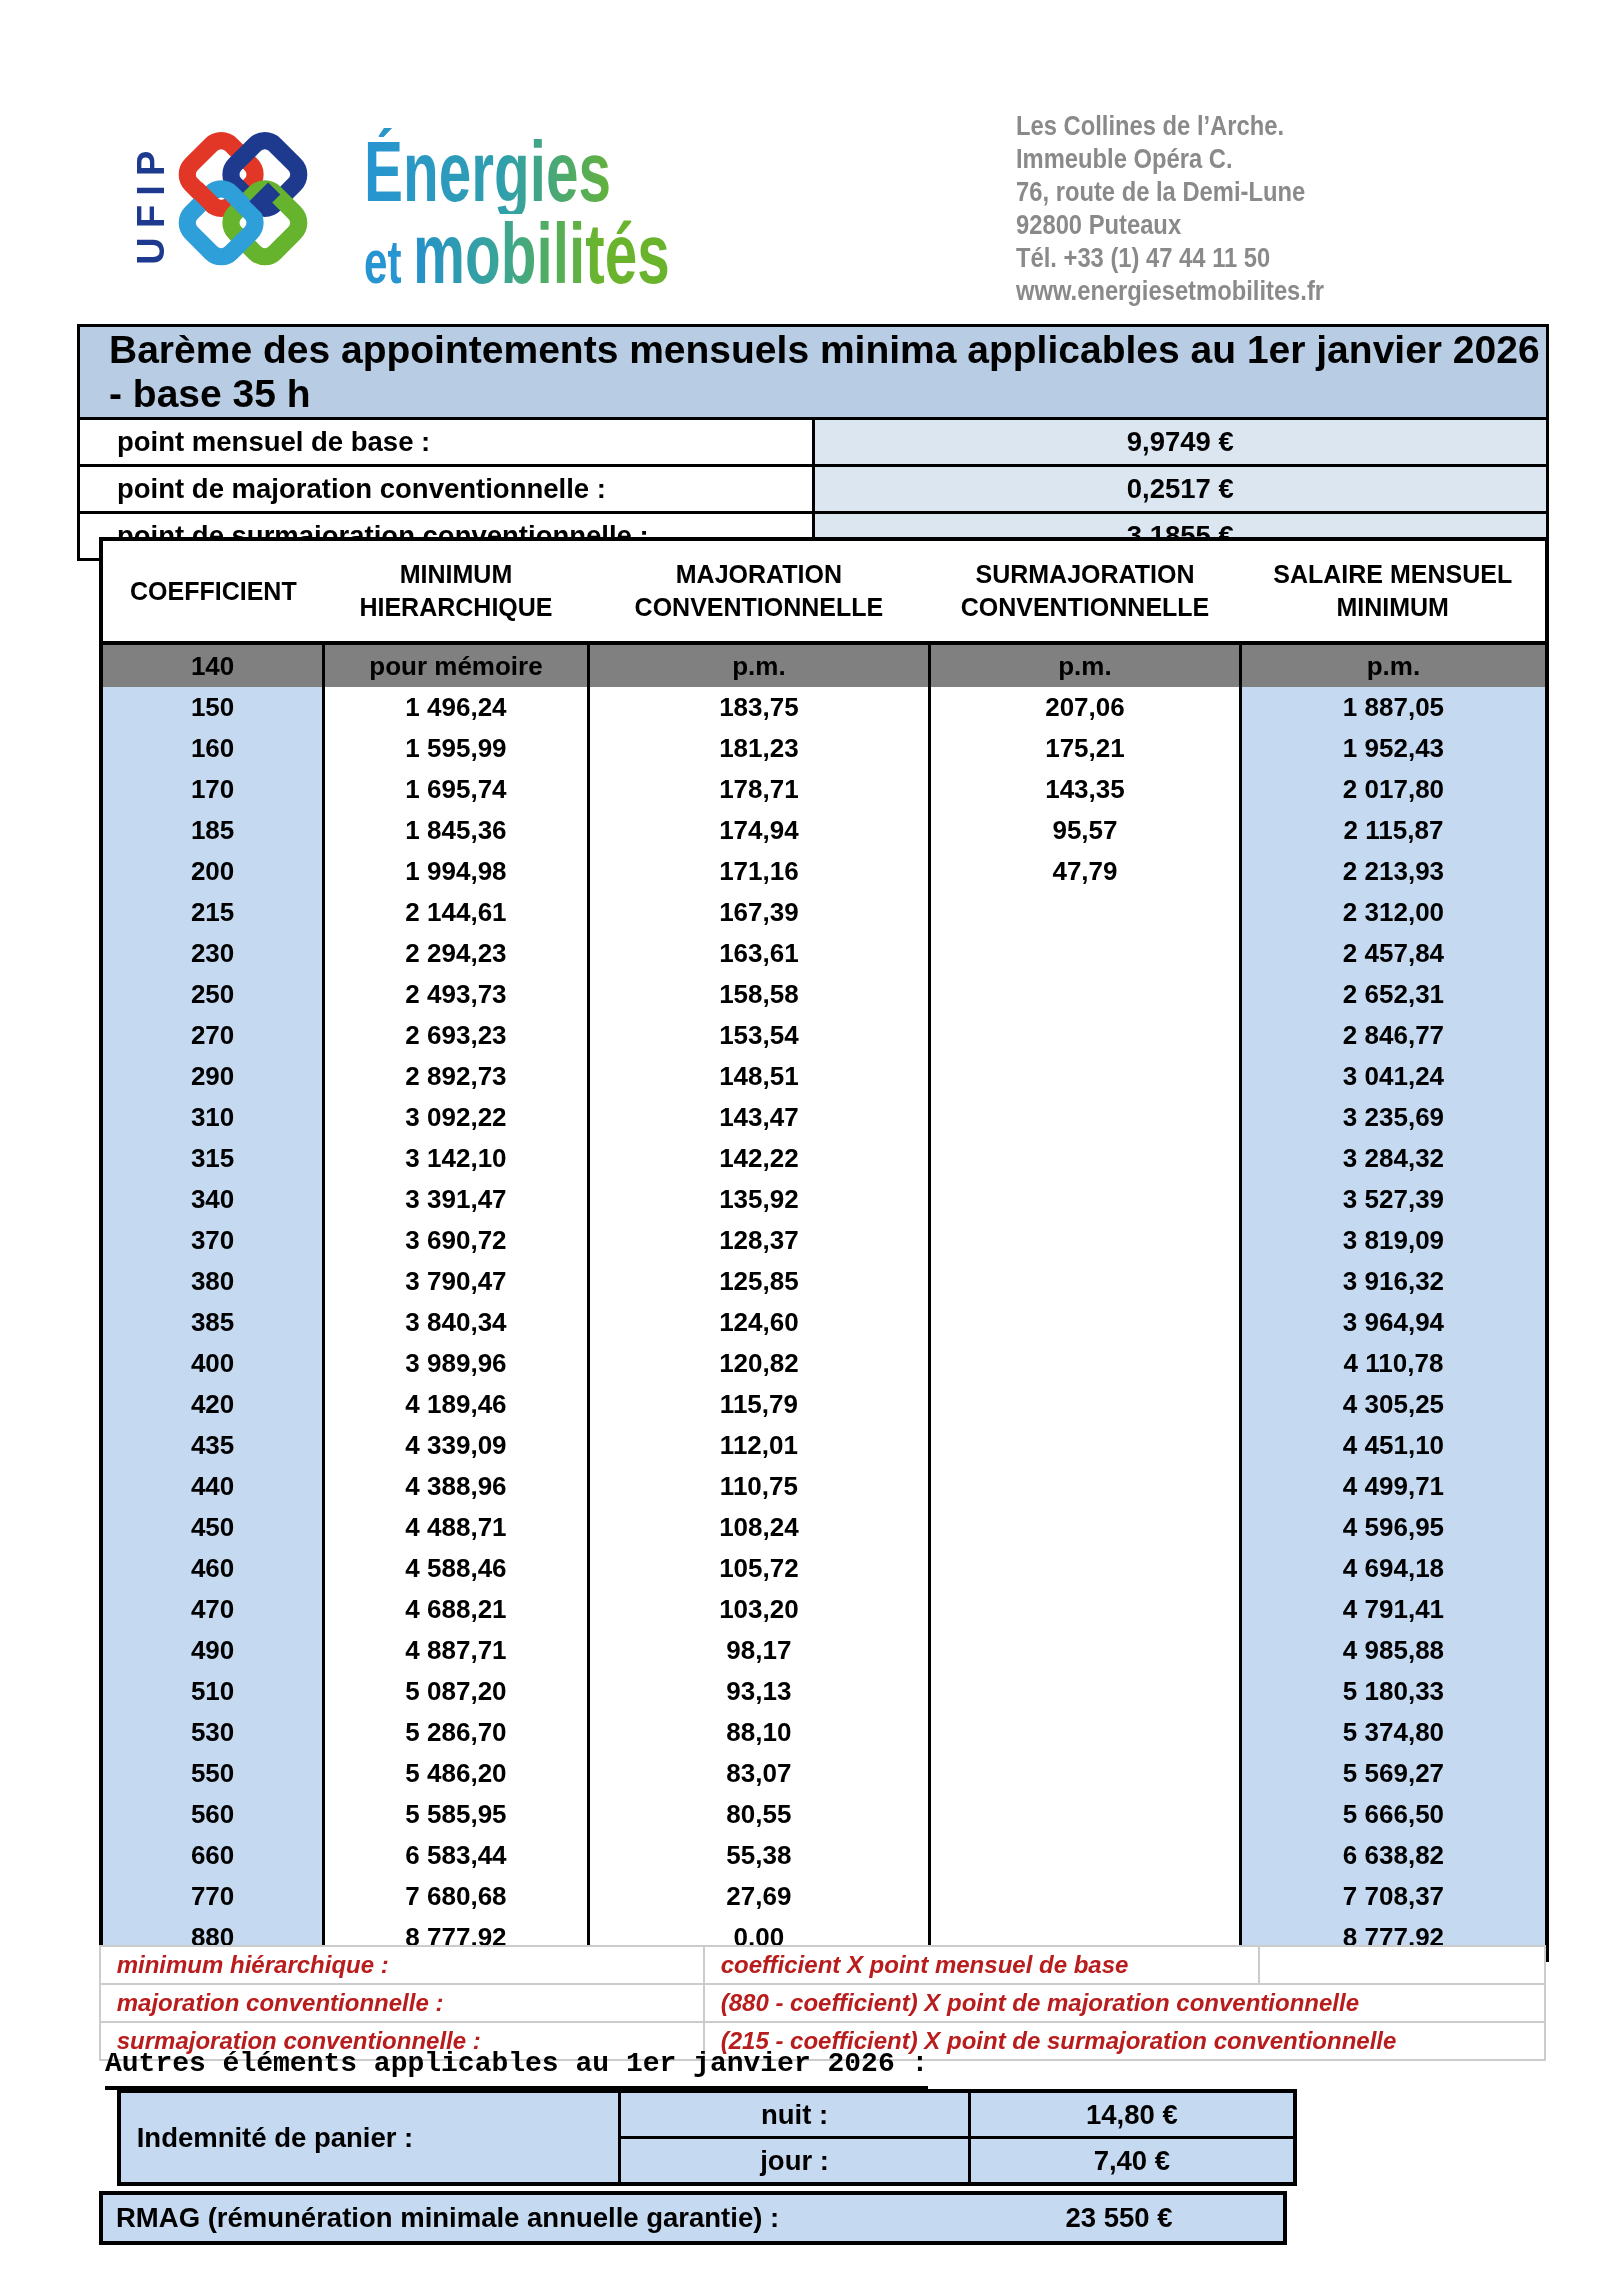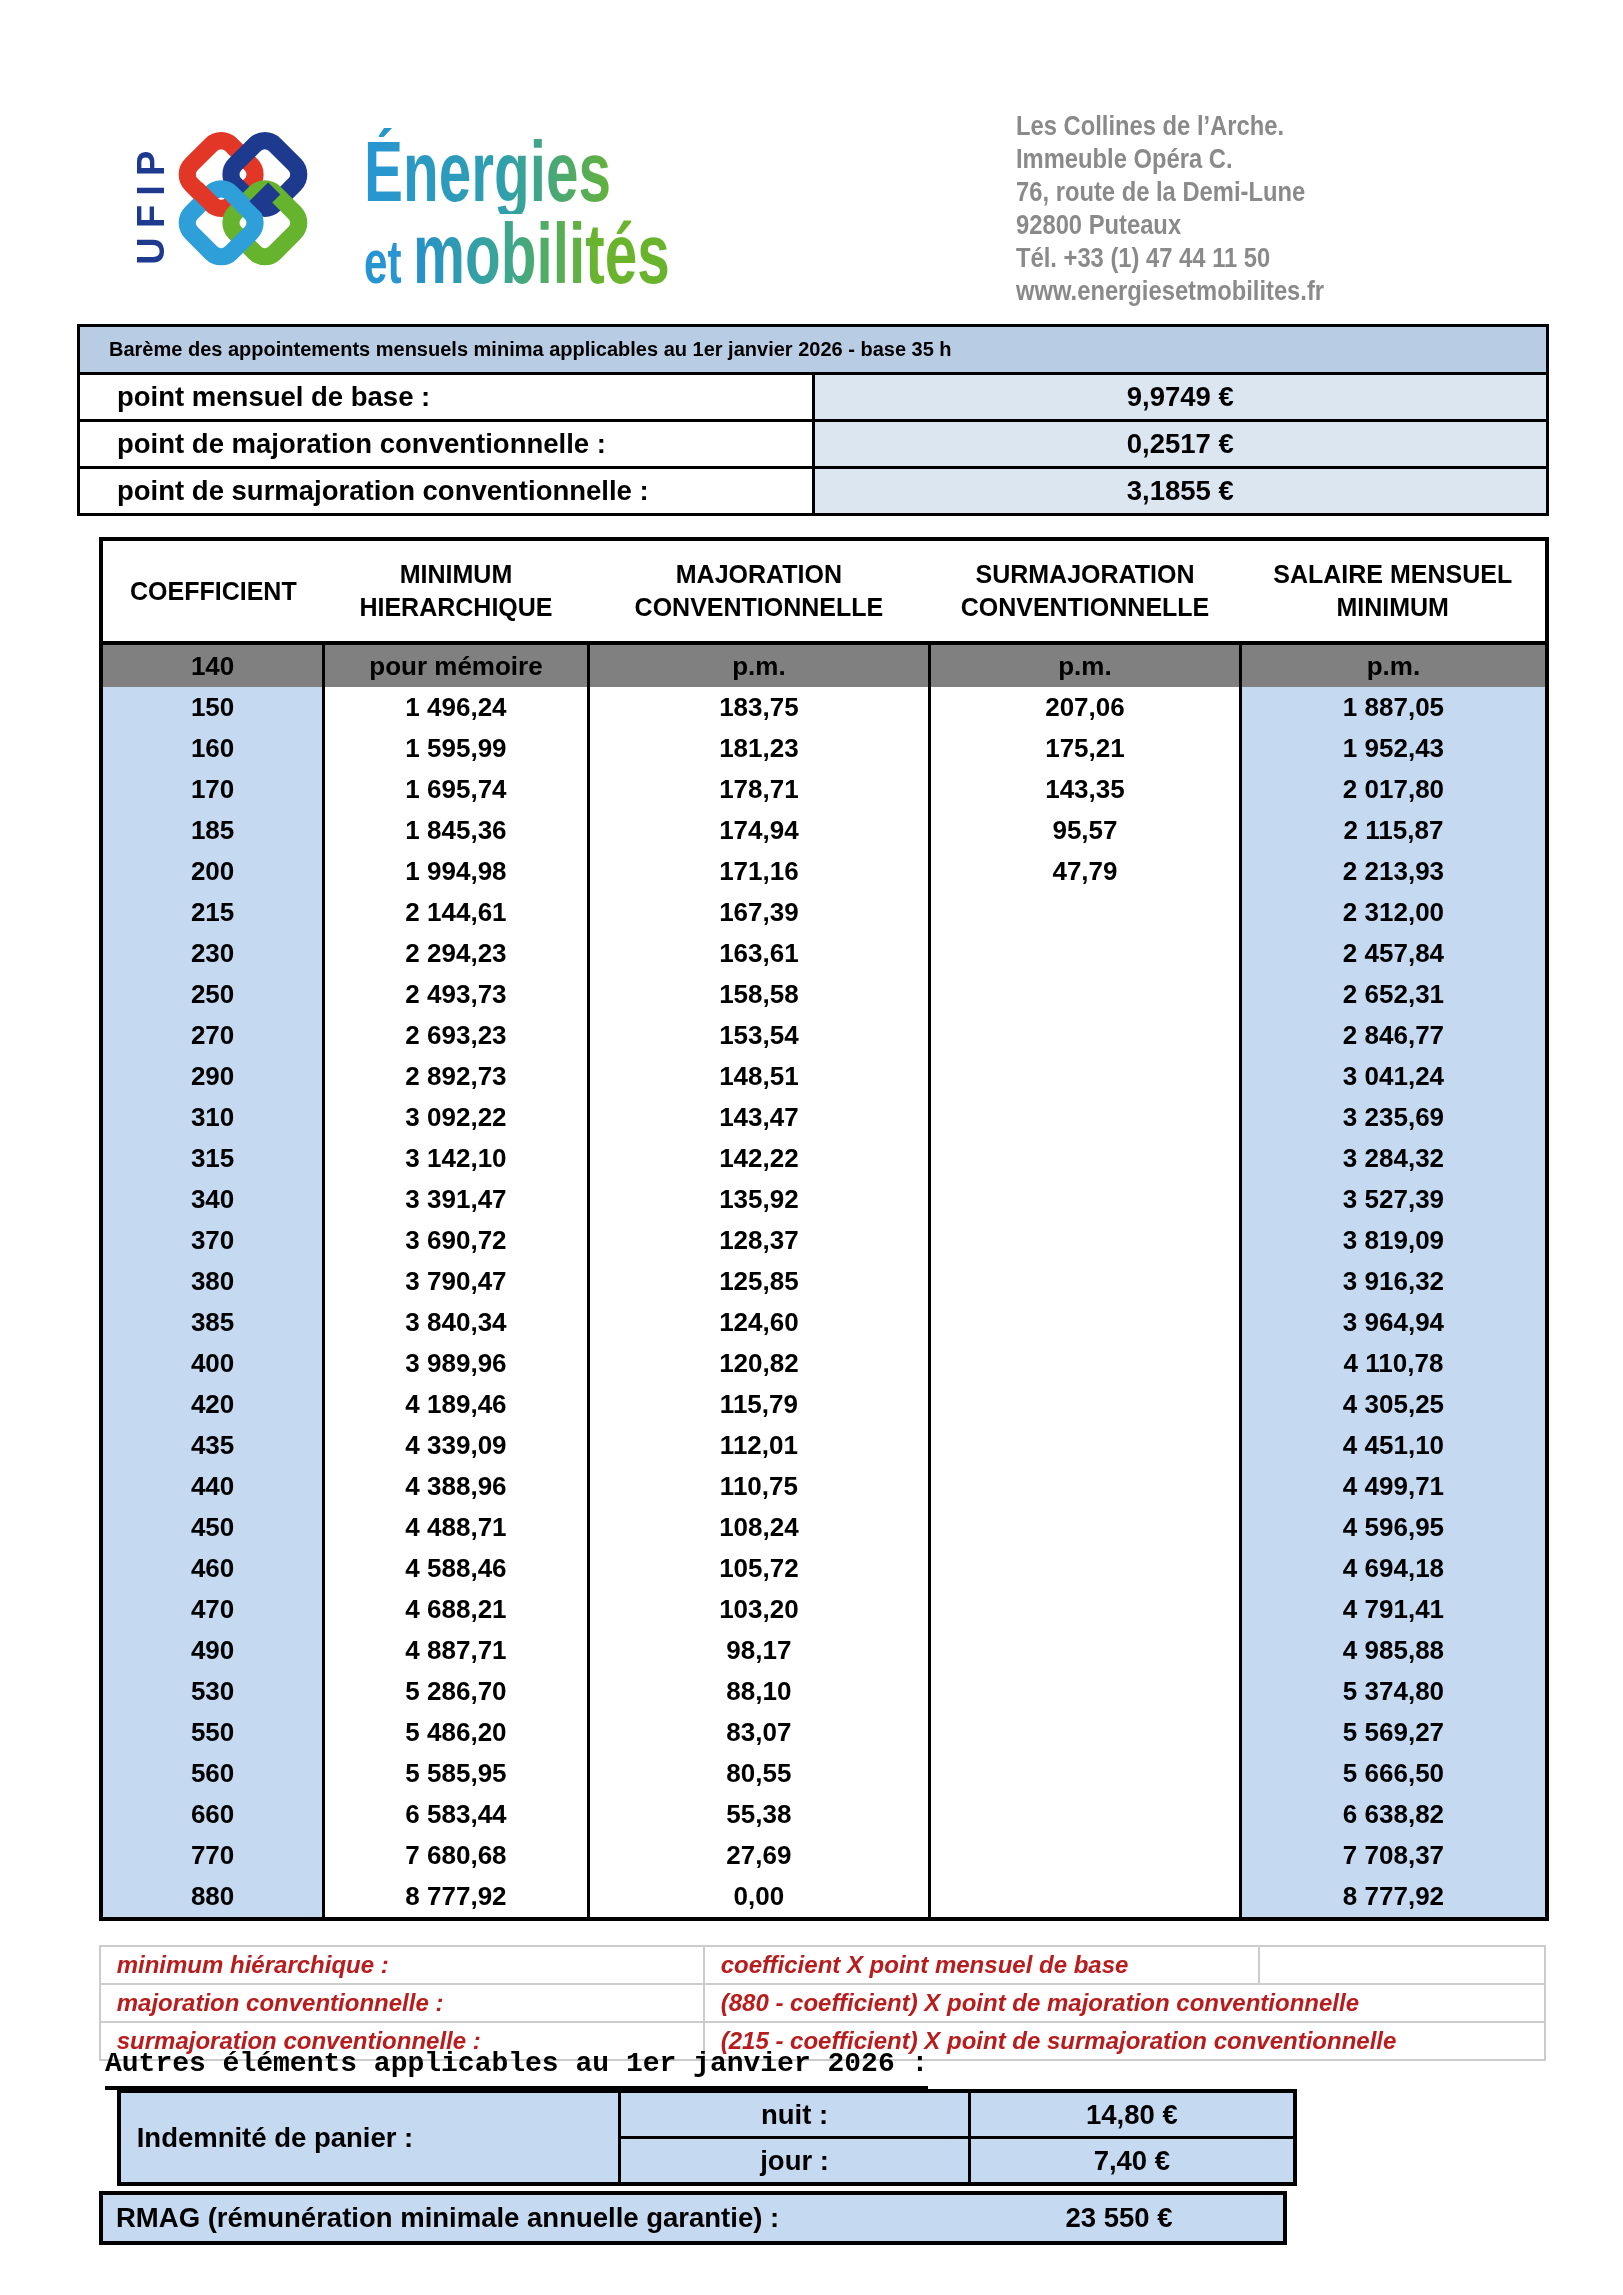--- a/index.html
+++ b/index.html
@@ -26,21 +26,21 @@
   .brand-mob{font-size:86px;font-weight:bold;line-height:1;
     background:linear-gradient(90deg,#2490cc 0%,#38a49b 32%,#6ab42d 72%);
     -webkit-background-clip:text;background-clip:text;color:transparent;}
   .address{position:absolute;left:1016px;top:110px;
     font-size:27px;line-height:33px;font-weight:bold;color:#8a8a8a;
     transform:scaleX(0.88);transform-origin:left top;white-space:nowrap;}
   
   .points-table{position:absolute;left:77px;top:324px;width:1472px;
     border-collapse:collapse;table-layout:fixed;}
   .points-table td{border:3.9px solid #000;font-weight:bold;font-size:27.5px;}
-  .points-table .pt-title{background:#b8cce4;height:43px;font-size:20px;
+  .points-table .pt-title{background:#b8cce4;height:43px;font-size:39px;
     text-align:left;padding-left:29px;}
   .points-table .pt-label{background:#fff;height:42px;text-align:left;padding-left:37px;width:41%;}
   .points-table .pt-value{background:#dce6f1;text-align:center;width:59%;}
   
   .salary-table{position:absolute;left:99px;top:537px;width:1450px;
     border-collapse:collapse;table-layout:fixed;border:4.6px solid #000;padding-left:16px;}
   .salary-table th{
     height:98px;vertical-align:middle;text-align:center;background:#fff;
     font-size:25px;line-height:33px;font-weight:bold;white-space:pre-line;
     border-bottom:4.6px solid #000;}
@@ -354,20 +354,27 @@
       </tr>
 
       <tr class="data-row">
         <td>490</td>
         <td>4 887,71</td>
         <td>98,17</td>
         <td></td>
         <td>4 985,88</td>
       </tr>
 
+      <tr class="data-row">
+        <td>510</td>
+        <td>5 087,20</td>
+        <td>93,13</td>
+        <td></td>
+        <td>5 180,33</td>
+      </tr>
 
       <tr class="data-row">
         <td>530</td>
         <td>5 286,70</td>
         <td>88,10</td>
         <td></td>
         <td>5 374,80</td>
       </tr>
 
       <tr class="data-row">

